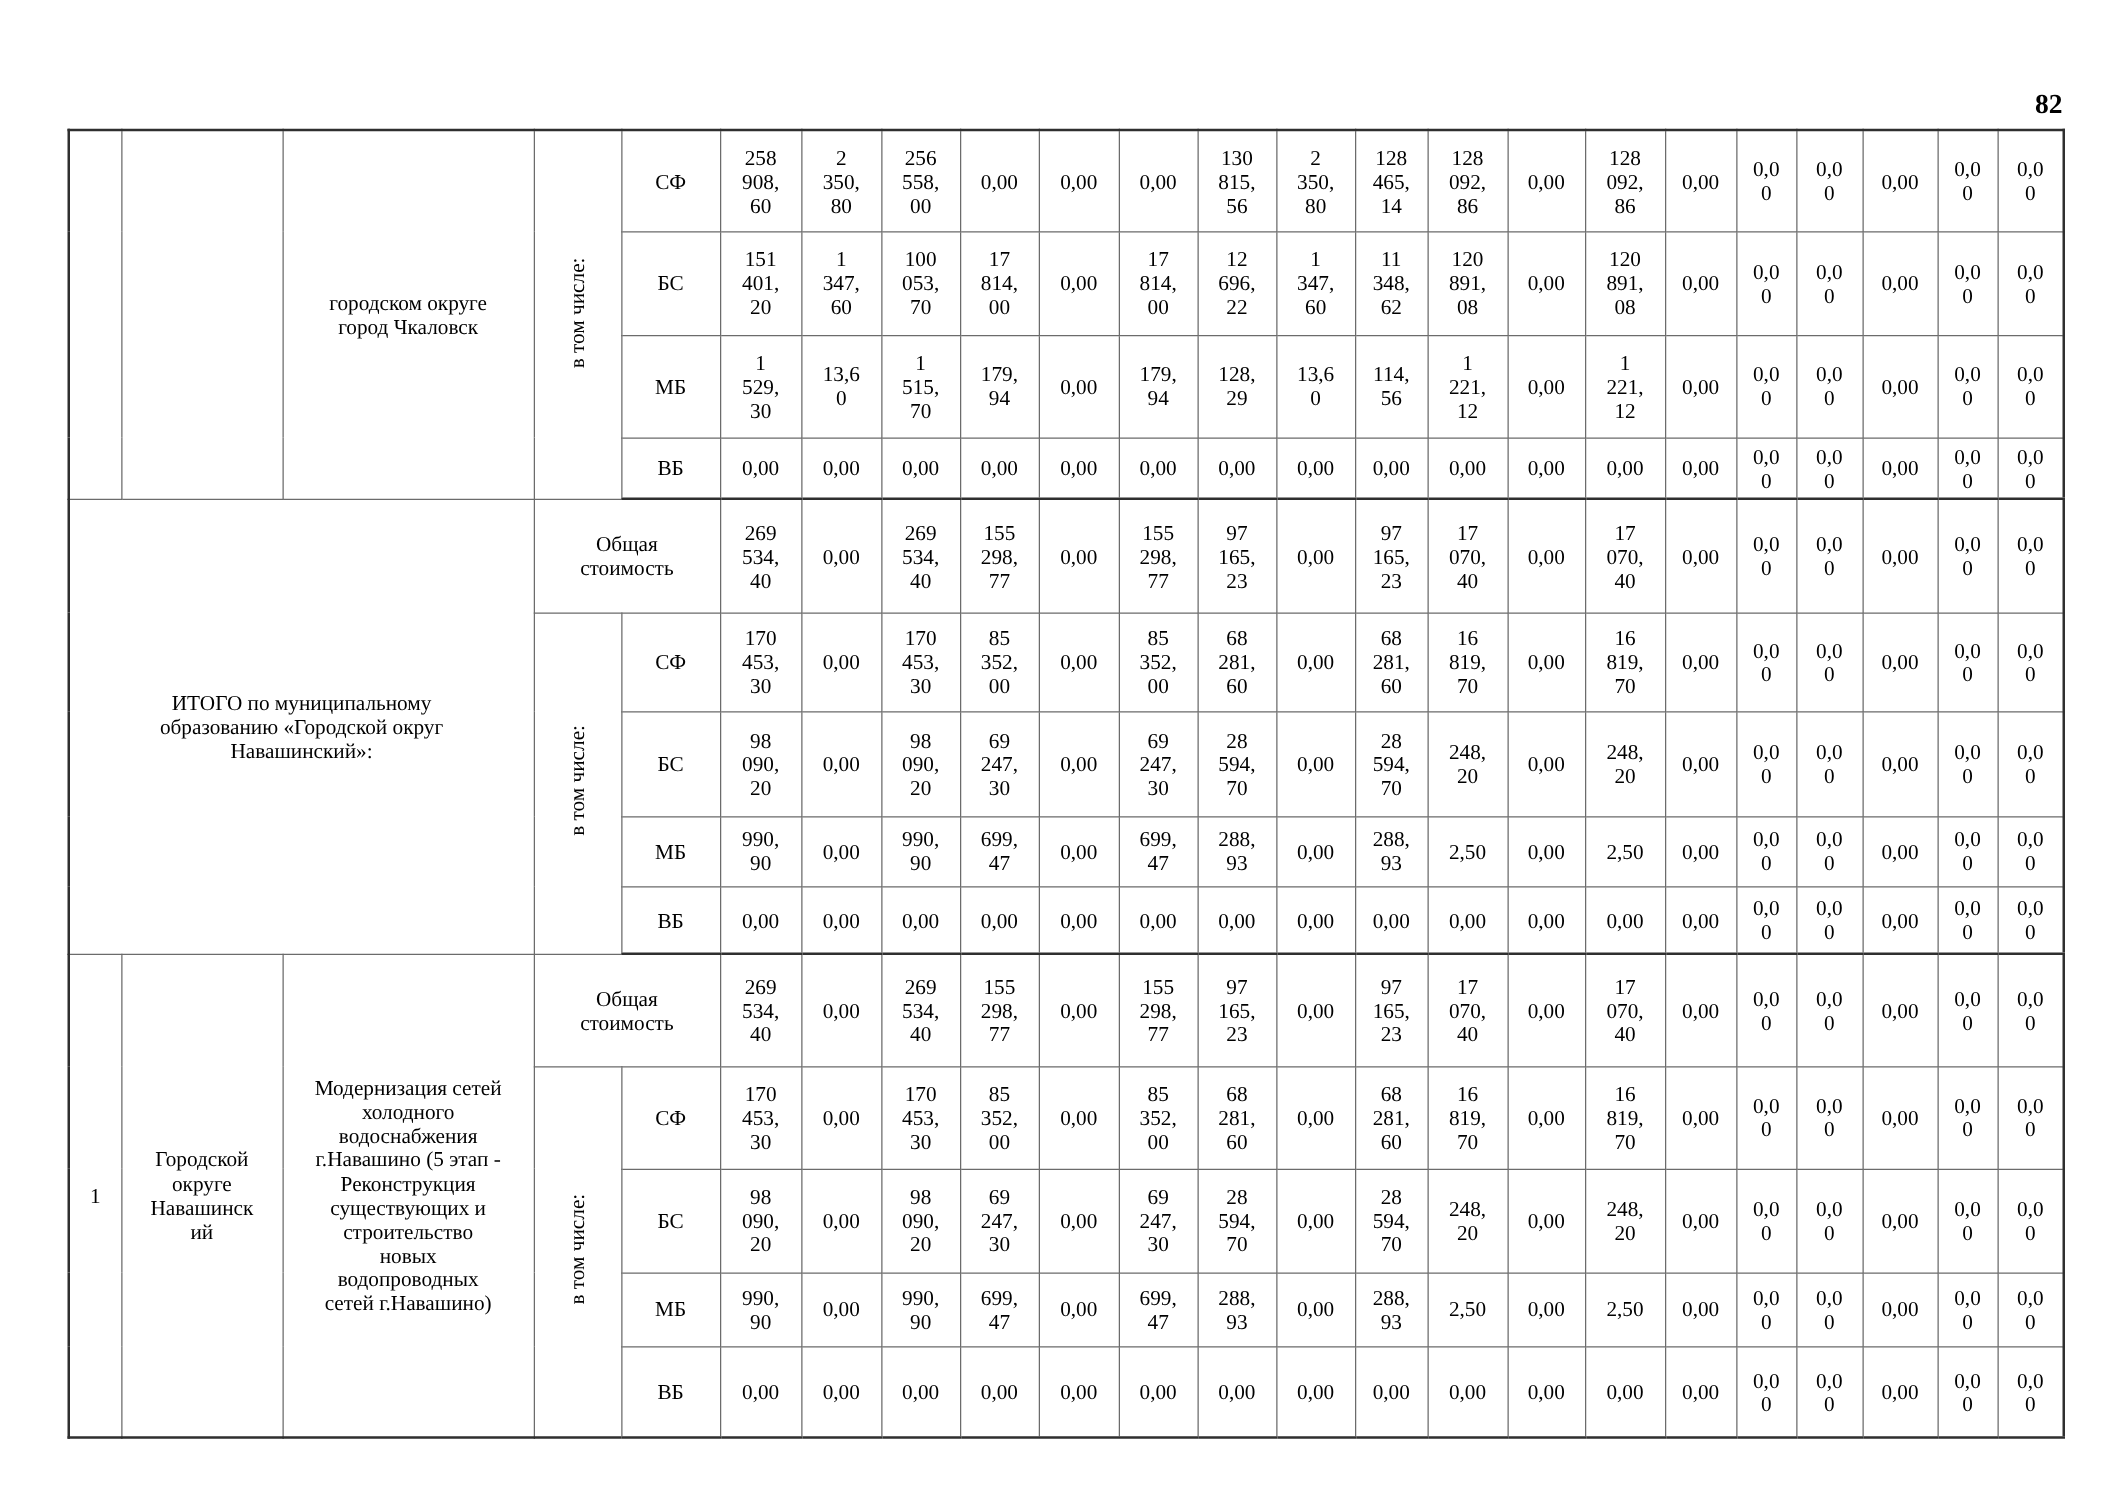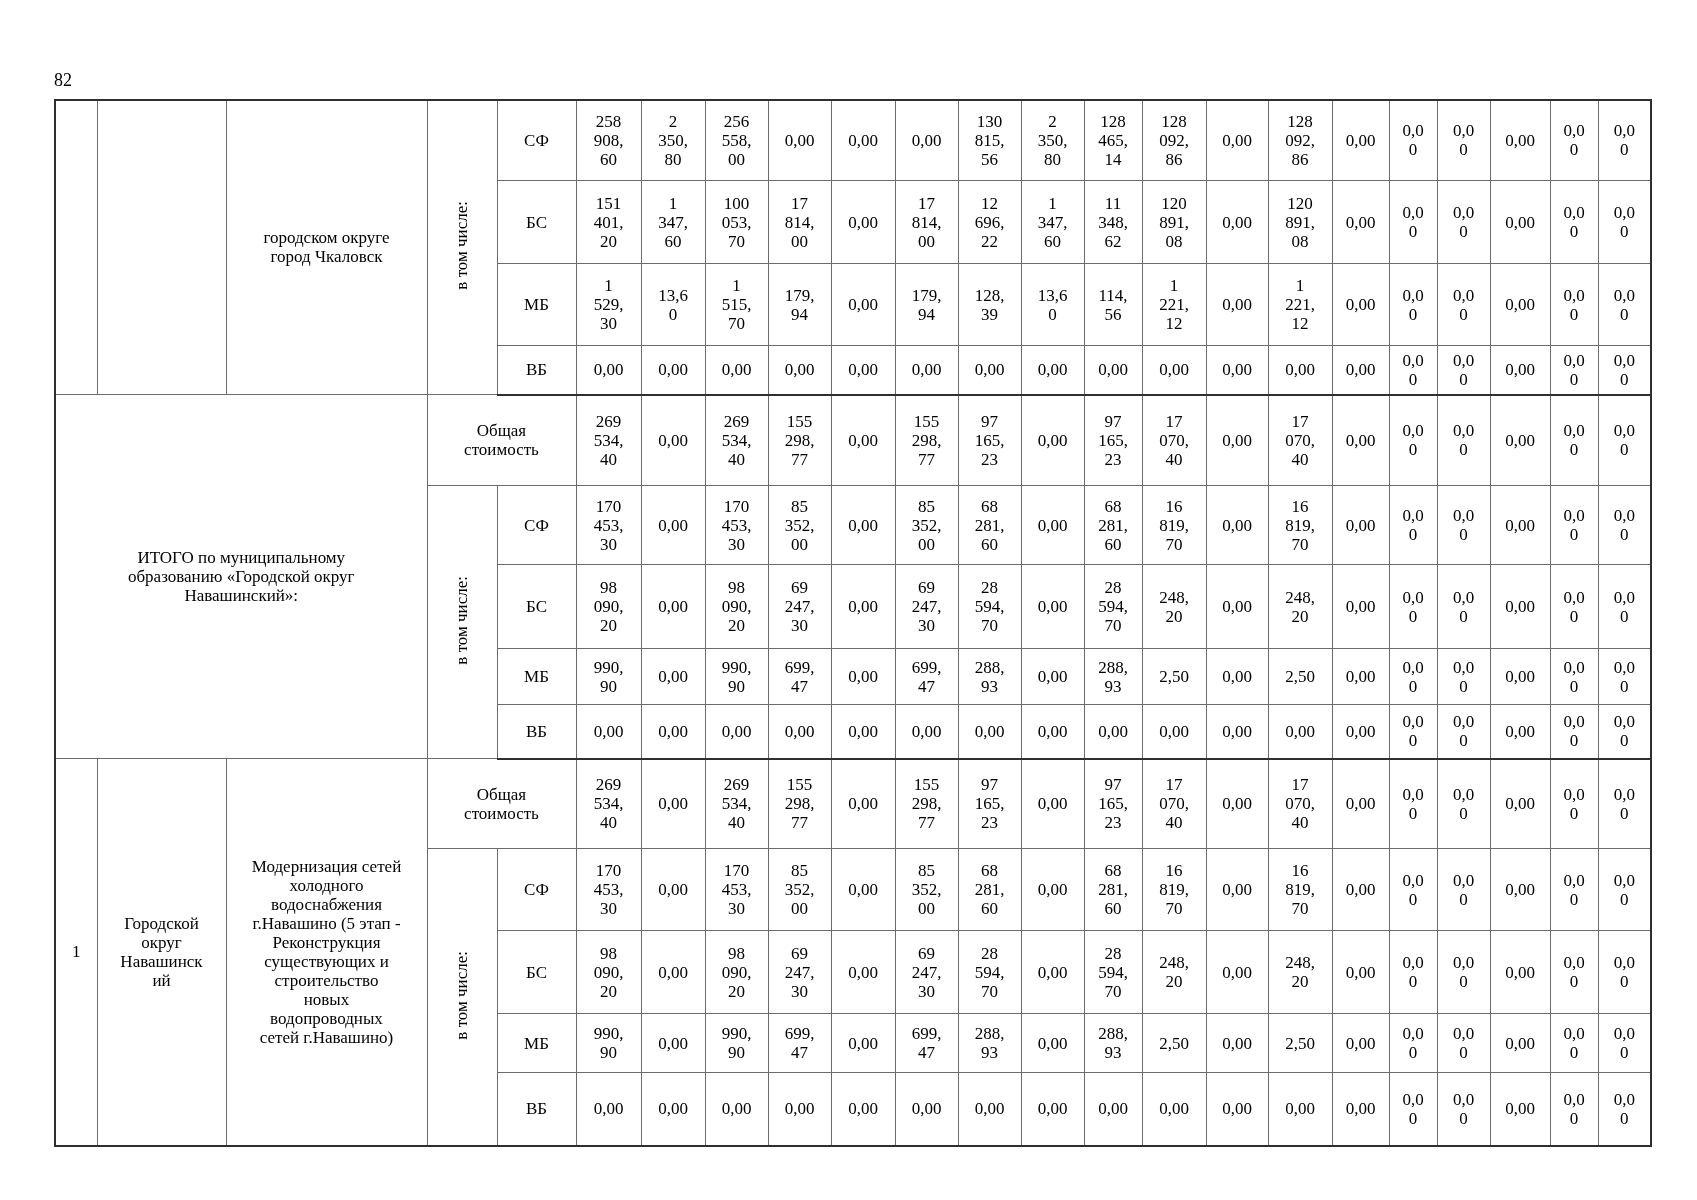--- a/index.html
+++ b/index.html
@@ -2,21 +2,21 @@
 <html lang="ru"><head>
 <meta charset="utf-8">
 <style>
   html, body { margin:0; padding:0; background:#ffffff; }
   body {
     width:1697px; height:1200px; overflow:hidden;
     font-family:"Liberation Serif", serif; color:#000;
   }
   .page-number {
     width:1596px; margin:70px 0 8px 54px;
-    text-align:left; font-size:18px; line-height:1.15;
+    text-align:right; font-size:22px; line-height:1.15;font-weight:bold;
   }
   table.grid {
     border-collapse:collapse; table-layout:fixed;
     width:1596px; margin-left:54px;
     border:2px solid #2f2f2f;
   }
   table.grid td {
     border:1px solid #6b6b6b;
     font-size:17px; line-height:1.12;
     text-align:center; vertical-align:middle;
@@ -164,21 +164,21 @@
 0</td>
         <td>1
 515,
 70</td>
         <td>179,
 94</td>
         <td>0,00</td>
         <td>179,
 94</td>
         <td>128,
-39</td>
+29</td>
         <td>13,6
 0</td>
         <td>114,
 56</td>
         <td>1
 221,
 12</td>
         <td>0,00</td>
         <td>1
 221,
@@ -397,21 +397,21 @@
 0</td>
         <td>0,00</td>
         <td>0,0
 0</td>
         <td>0,0
 0</td>
       </tr>
       <tr style="height: 90px;">
         <td rowspan="5" class="lead">1</td>
         <td rowspan="5" class="lead">Городской
-округ
+округе
 Навашинск
 ий</td>
         <td rowspan="5" class="lead">Модернизация сетей
 холодного
 водоснабжения
 г.Навашино (5 этап -
 Реконструкция
 существующих и
 строительство
 новых

